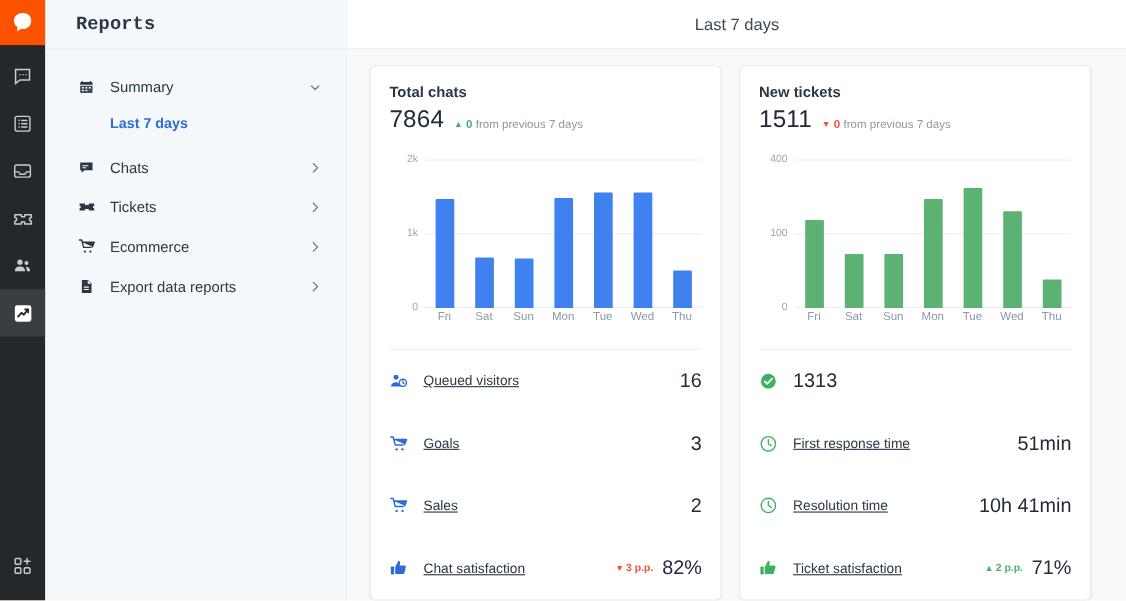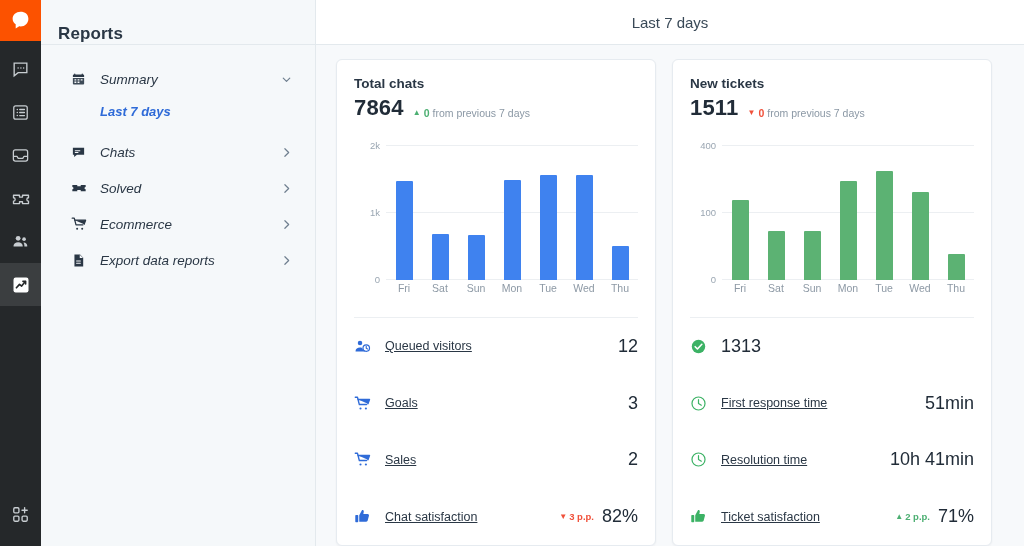--- a/index.html
+++ b/index.html
@@ -34,27 +34,28 @@
 
   
   .nav {
     width: 275px; flex: 0 0 275px;
     background: #f5f8fa;
     border-right: 1px solid #e3e9ed;
     display: flex; flex-direction: column;
   }
   .nav-header {
     height: 45px; flex: 0 0 45px;
-    display: flex; align-items: flex-end;
-    padding-left: 17px;
+    display: flex; align-items: center;
+    padding-left: 28px;
     background: #f5f8fa;
     border-bottom: 1px solid #e3e9ed;
+    font-family: Liberation Mono, monospace;
   }
   .nav-title { font-size: 17px; font-weight: 600; color: #2a3745; letter-spacing: .1px; }
-  .nav-body { padding-top: 16px; font-style: italic; }
+  .nav-body { padding-top: 16px; }
   .nav-row {
     display: flex; align-items: center;
     height: 36px; padding: 0 22px 0 30px;
     cursor: pointer;
   }
   .nav-ico {
     width: 19px; flex: 0 0 19px; margin-right: 10px;
     display: flex; align-items: center; justify-content: flex-start;
     color: #2a3745;
   }
@@ -86,21 +87,21 @@
   .card {
     flex: 1 1 0; background: #ffffff;
     border: 1px solid #e6ebf0; border-radius: 6px;
     box-shadow: 0 1px 2px rgba(30,45,60,.05);
     display: flex; flex-direction: column;
     padding: 16px 17px 0 17px;
     overflow: hidden;
   }
   .card-title { font-size: 13.5px; font-weight: 600; color: #2a3745; margin-bottom: 4px; }
   .card-kpi { display: flex; align-items: baseline; gap: 9px; }
-  .kpi-num { font-size: 22px; font-weight: 700; color: #212c38; letter-spacing: .2px; }
+  .kpi-num { font-size: 22px; font-weight: 400; color: #212c38; letter-spacing: .2px; }
   .kpi-delta { font-size: 10.5px; display: flex; align-items: center; gap: 3px; }
   .kpi-delta .tri { font-size: 8px; line-height: 1; }
   .kpi-delta .dnum { font-weight: 600; }
   .kpi-delta .dtxt { color: #8b98a5; }
   .up { color: #4caf72; }
   .down { color: #f0503a; }
 
   
   .chart { position: relative; height: 160px; margin-top: 24px; }
   .yaxis { position: absolute; left: 0; top: 0; width: 30px; height: 135px; }
@@ -264,21 +265,21 @@
           </svg>
         </span>
       </div>
 
       <div class="nav-row">
         <span class="nav-ico">
           <svg width="16" height="16" viewBox="0 0 24 24" fill="#2a3745">
             <path d="M2 7.5h7.4v2h5.2v-2H22v3.1a1.7 1.7 0 000 3.4v3H14.6v-2H9.4v2H2v-3a1.7 1.7 0 000-3.4V7.5z"></path>
           </svg>
         </span>
-        <span class="nav-label">Solved</span>
+        <span class="nav-label">Tickets</span>
         <span class="nav-chev">
           <svg width="13" height="13" viewBox="0 0 24 24" fill="none" stroke="#6f7f8f" stroke-width="2.2" stroke-linecap="round" stroke-linejoin="round">
             <path d="M9 5l7 7-7 7"></path>
           </svg>
         </span>
       </div>
 
       <div class="nav-row">
         <span class="nav-ico">
           <svg width="16" height="16" viewBox="0 0 24 24" fill="none" stroke="#2a3745" stroke-width="1.9" stroke-linecap="round" stroke-linejoin="round">
@@ -385,21 +386,21 @@
           <div class="mrow">
             <span class="m-ico">
               <svg width="17" height="17" viewBox="0 0 24 24" fill="#2f6bd8">
                 <circle cx="8.5" cy="7" r="3.2"></circle>
                 <path d="M2.2 18.4c0-3 2.8-4.9 6.3-4.9 1 0 2 .2 2.9.5a6 6 0 004.3 4.2v.8H2.2v-.6z"></path>
                 <circle cx="17.3" cy="14.2" r="4.6" fill="none" stroke="#2f6bd8" stroke-width="1.7"></circle>
                 <path d="M17.3 11.7v2.6l1.8 1.1" fill="none" stroke="#2f6bd8" stroke-width="1.6" stroke-linecap="round"></path>
               </svg>
             </span>
             <span class="m-label">Queued visitors</span>
-            <span class="m-val">12</span>
+            <span class="m-val">16</span>
           </div>
 
           <div class="mrow">
             <span class="m-ico">
               <svg width="17" height="17" viewBox="0 0 24 24" fill="none" stroke="#2f6bd8" stroke-width="1.9" stroke-linecap="round" stroke-linejoin="round">
                 <path d="M1.8 3.2h3.1l2.6 10.2h10.2"></path>
                 <path d="M5.9 6.3h16l-2.2 6.1" fill="#2f6bd8"></path>
                 <circle cx="9.2" cy="19" r="1.5" fill="#2f6bd8" stroke="none"></circle>
                 <circle cx="16.8" cy="19" r="1.5" fill="#2f6bd8" stroke="none"></circle>
               </svg>

